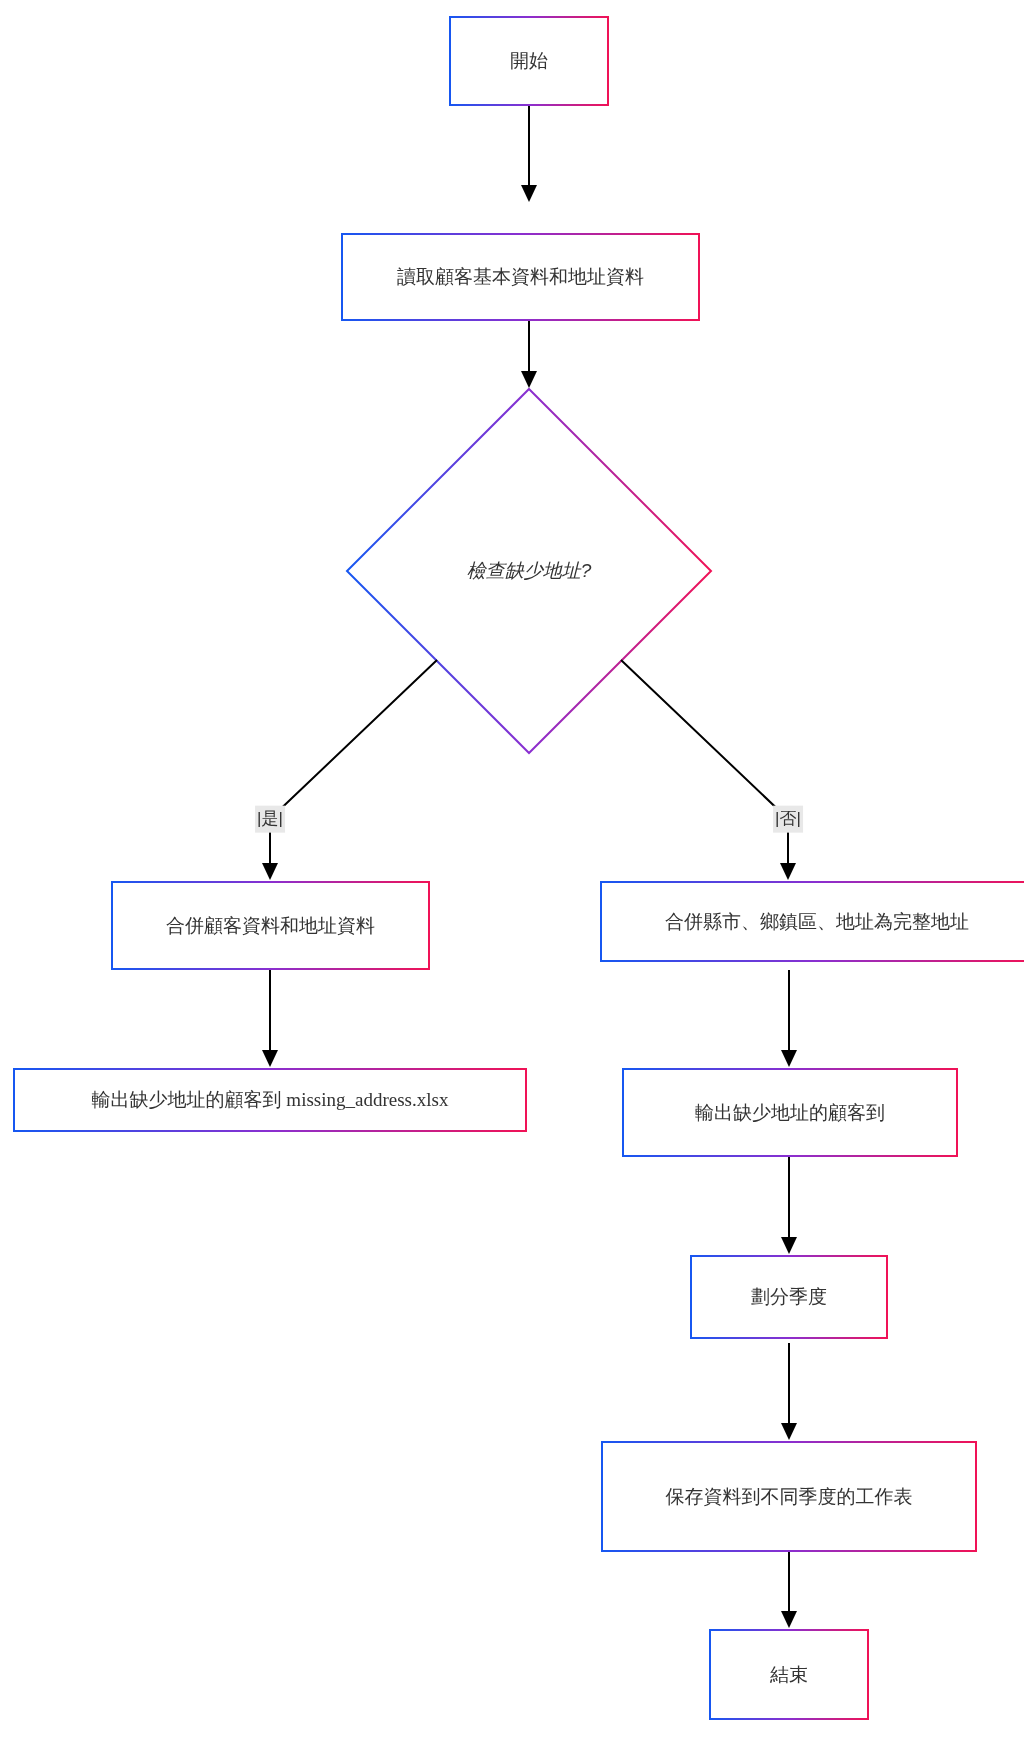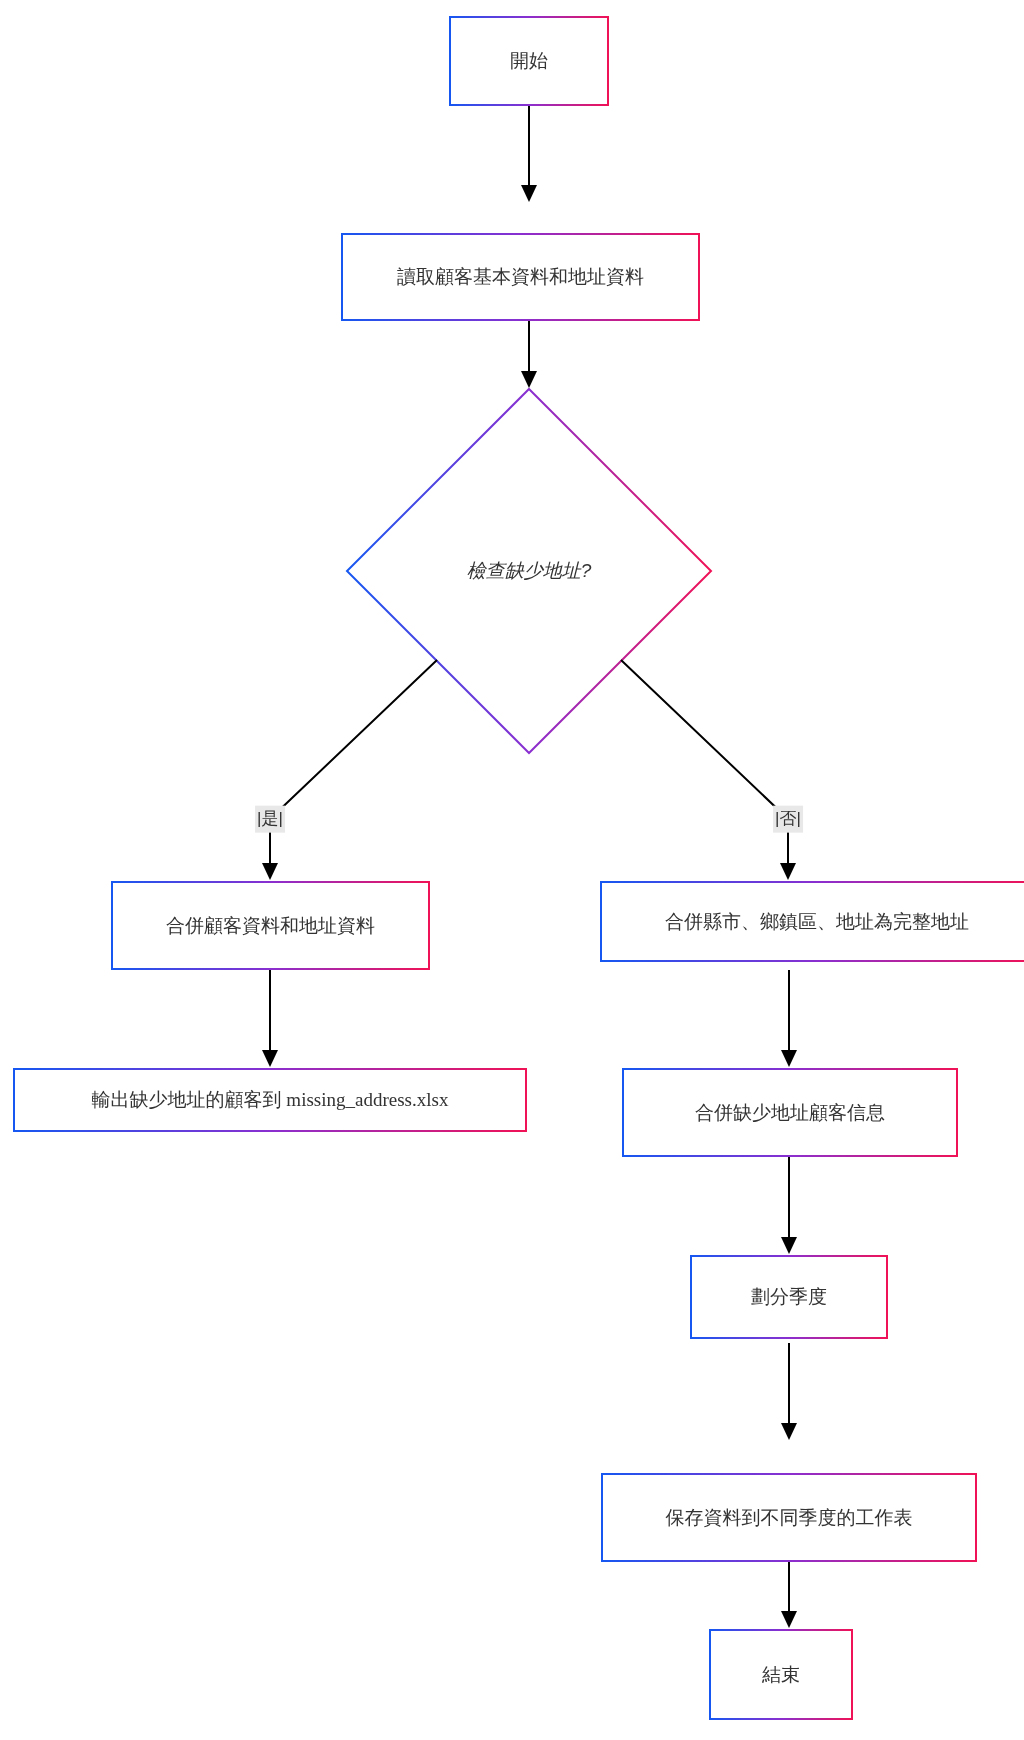--- a/index.html
+++ b/index.html
@@ -164,32 +164,32 @@
 
   <div class="node" style="left:13px; top:1068px; width:514px; height:64px;font-family:Liberation Serif, serif;">
     <span>輸出缺少地址的顧客到 missing_address.xlsx</span>
   </div>
 
   <div class="node" style="left:600px; top:881px; width:434px; height:81px;">
     <span>合併縣市、鄉鎮區、地址為完整地址</span>
   </div>
 
   <div class="node" style="left:622px; top:1068px; width:336px; height:89px;">
-    <span>合併缺少地址顧客信息</span>
+    <span>輸出缺少地址的顧客到</span>
   </div>
 
   <div class="node" style="left:690px; top:1255px; width:198px; height:84px;">
     <span>劃分季度</span>
   </div>
 
-  <div class="node" style="left:601px; top:1441px; width:376px; height:89px;margin-top:32px;">
+  <div class="node" style="left:601px; top:1441px; width:376px; height:111px;">
     <span>保存資料到不同季度的工作表</span>
   </div>
 
-  <div class="node" style="left:709px; top:1629px; width:144px; height:91px;">
+  <div class="node" style="left:709px; top:1629px; width:160px; height:91px;">
     <span>結束</span>
   </div>
 
   <div class="edge-label" style="left:270px; top:819px;">|是|</div>
 
   <div class="edge-label" style="left:788px; top:819px;">|否|</div>
 
 </div>
 
 </body></html>

